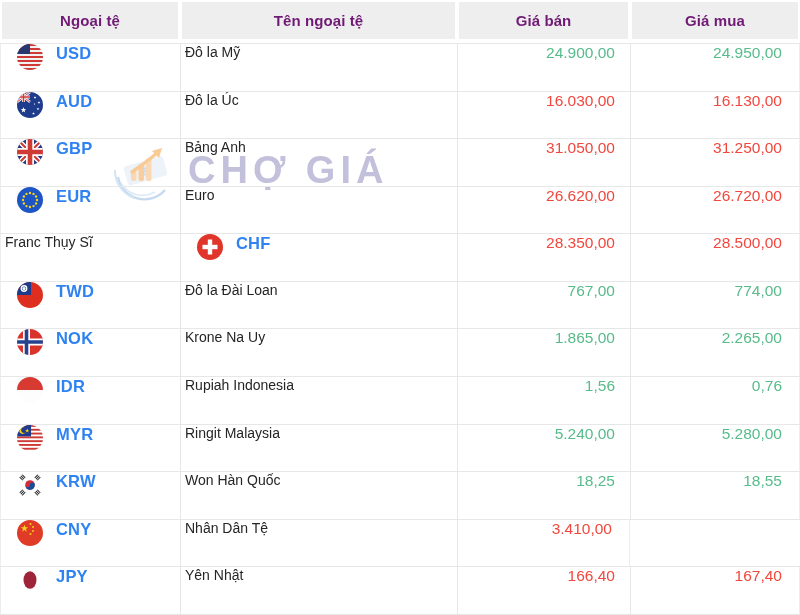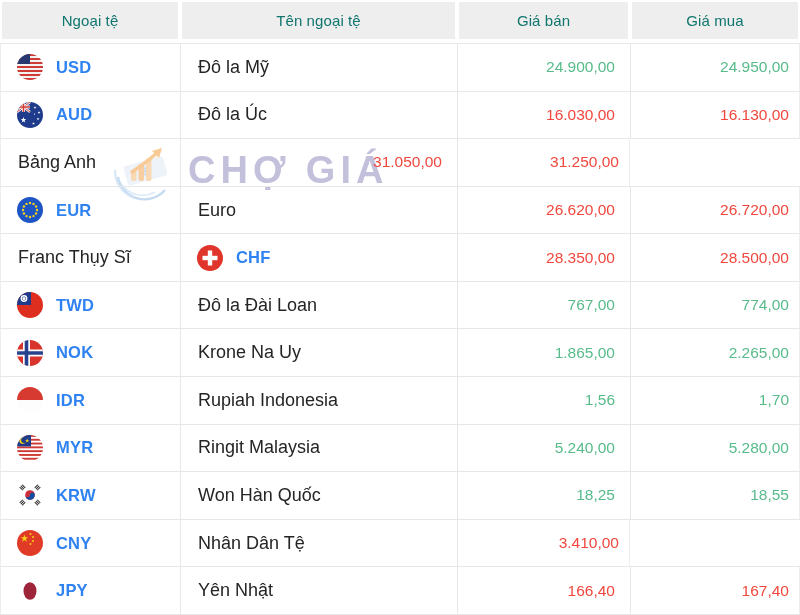--- a/index.html
+++ b/index.html
@@ -14,53 +14,53 @@
   
   .thead {
     display: grid;
     grid-template-columns: 180px 277px 173px 170px;
     height: 43px;
   }
   .th {
     margin: 2px 2px 4px 2px;
     background: #eeeeee;
     display: flex; align-items: center; justify-content: center;
-    font-size: 15px; font-weight: 400; color: #0f766e;
+    font-size: 15px; font-weight: 700; color: #701a75;
     letter-spacing: 0.1px;
   }
 
   
   .tbody {
     position: relative;
     display: flex; flex-direction: column;
     height: 572px;
     z-index: 2;
   }
   .row {
     flex: 1;
     display: grid;
     grid-template-columns: 180px 277px 173px 170px;
     border-bottom: 1px solid #e7e7e7;
   }
   .row:first-child { border-top: 1px solid #e7e7e7; }
-  .cell { display: flex; align-items: center; min-width: 0; }
+  .cell { display: flex; align-items: flex-start; min-width: 0; }
   .cell + .cell { border-left: 1px solid #e7e7e7; }
   .row .cell:first-child { border-left: 1px solid #ededed; }
   .row .cell:last-child { border-right: 1px solid #ededed; }
 
   .c-cur { padding-left: 16px; gap: 13px; }
   .flag { width: 26px; height: 26px; display: inline-flex; flex: none; }
   .flag svg { display: block; }
   .code {
     font-size: 16.5px; font-weight: 700; color: #2f82f1;
     text-decoration: none; letter-spacing: 0.2px; cursor: pointer;
   }
-  .c-name { padding-left: 17px; font-size: 18px; color: #252525; }
+  .c-name { padding-left: 4px; font-size: 14px; color: #252525; }
   .c-num { justify-content: flex-end; padding-right: 15px; font-size: 15.5px; }
-  .row .cell:last-child.c-num { padding-right: 10px; }
+  .row .cell:last-child.c-num { padding-right: 17px; }
   .value.up   { color: #57bb8a; }
   .value.down { color: #f1473d; }
 
   
   .watermark {
     position: absolute; left: 112px; top: 139px;
     display: flex; align-items: center;
     z-index: 1; pointer-events: none;
   }
   .wm-text {
@@ -174,20 +174,39 @@
       </div>
       <div class="cell c-num">
         <span class="value down">16.030,00</span>
       </div>
       <div class="cell c-num">
         <span class="value down">16.130,00</span>
       </div>
     </div>
 
     <div class="row">
+      <div class="cell c-cur">
+        <span class="flag">
+            <svg width="26" height="26" viewBox="0 0 26 26">
+              <defs>
+                <clipPath id="cp-gbp">
+                  <circle cx="13" cy="13" r="13"></circle>
+                </clipPath>
+              </defs>
+              <g clip-path="url(#cp-gbp)">
+                <rect width="26" height="26" fill="#28397e"></rect>
+    <path d="M0,0 L26,26 M26,0 L0,26" stroke="#fff" stroke-width="5"></path>
+    <path d="M0,0 L26,26 M26,0 L0,26" stroke="#cf3a34" stroke-width="2"></path>
+    <path d="M13,0 V26 M0,13 H26" stroke="#fff" stroke-width="8"></path>
+    <path d="M13,0 V26 M0,13 H26" stroke="#cf3a34" stroke-width="4.6"></path>
+              </g>
+            </svg>
+          </span>
+        <a class="code">GBP</a>
+      </div>
       <div class="cell c-name">
         <span>Bảng Anh</span>
       </div>
       <div class="cell c-num">
         <span class="value down">31.050,00</span>
       </div>
       <div class="cell c-num">
         <span class="value down">31.250,00</span>
       </div>
     </div>
@@ -337,21 +356,21 @@
           </span>
         <a class="code">IDR</a>
       </div>
       <div class="cell c-name">
         <span>Rupiah Indonesia</span>
       </div>
       <div class="cell c-num">
         <span class="value up">1,56</span>
       </div>
       <div class="cell c-num">
-        <span class="value up">1,70</span>
+        <span class="value up">0,76</span>
       </div>
     </div>
 
     <div class="row">
       <div class="cell c-cur">
         <span class="flag">
             <svg width="26" height="26" viewBox="0 0 26 26">
               <defs>
                 <clipPath id="cp-myr">
                   <circle cx="13" cy="13" r="13"></circle>

